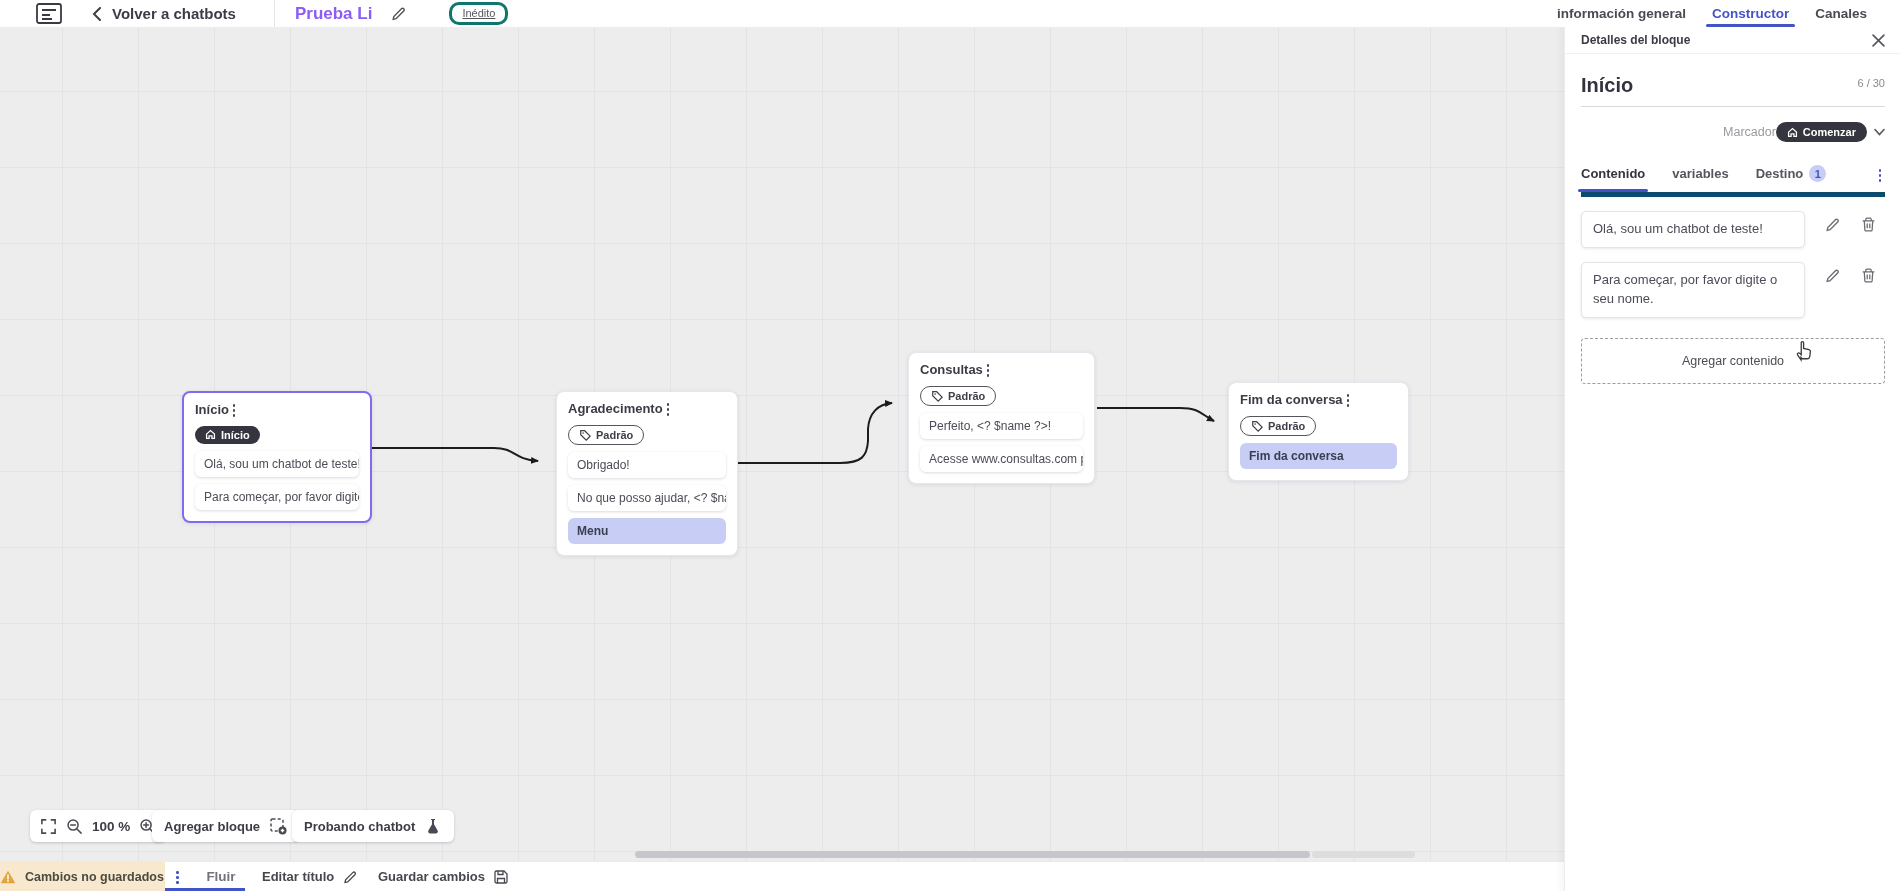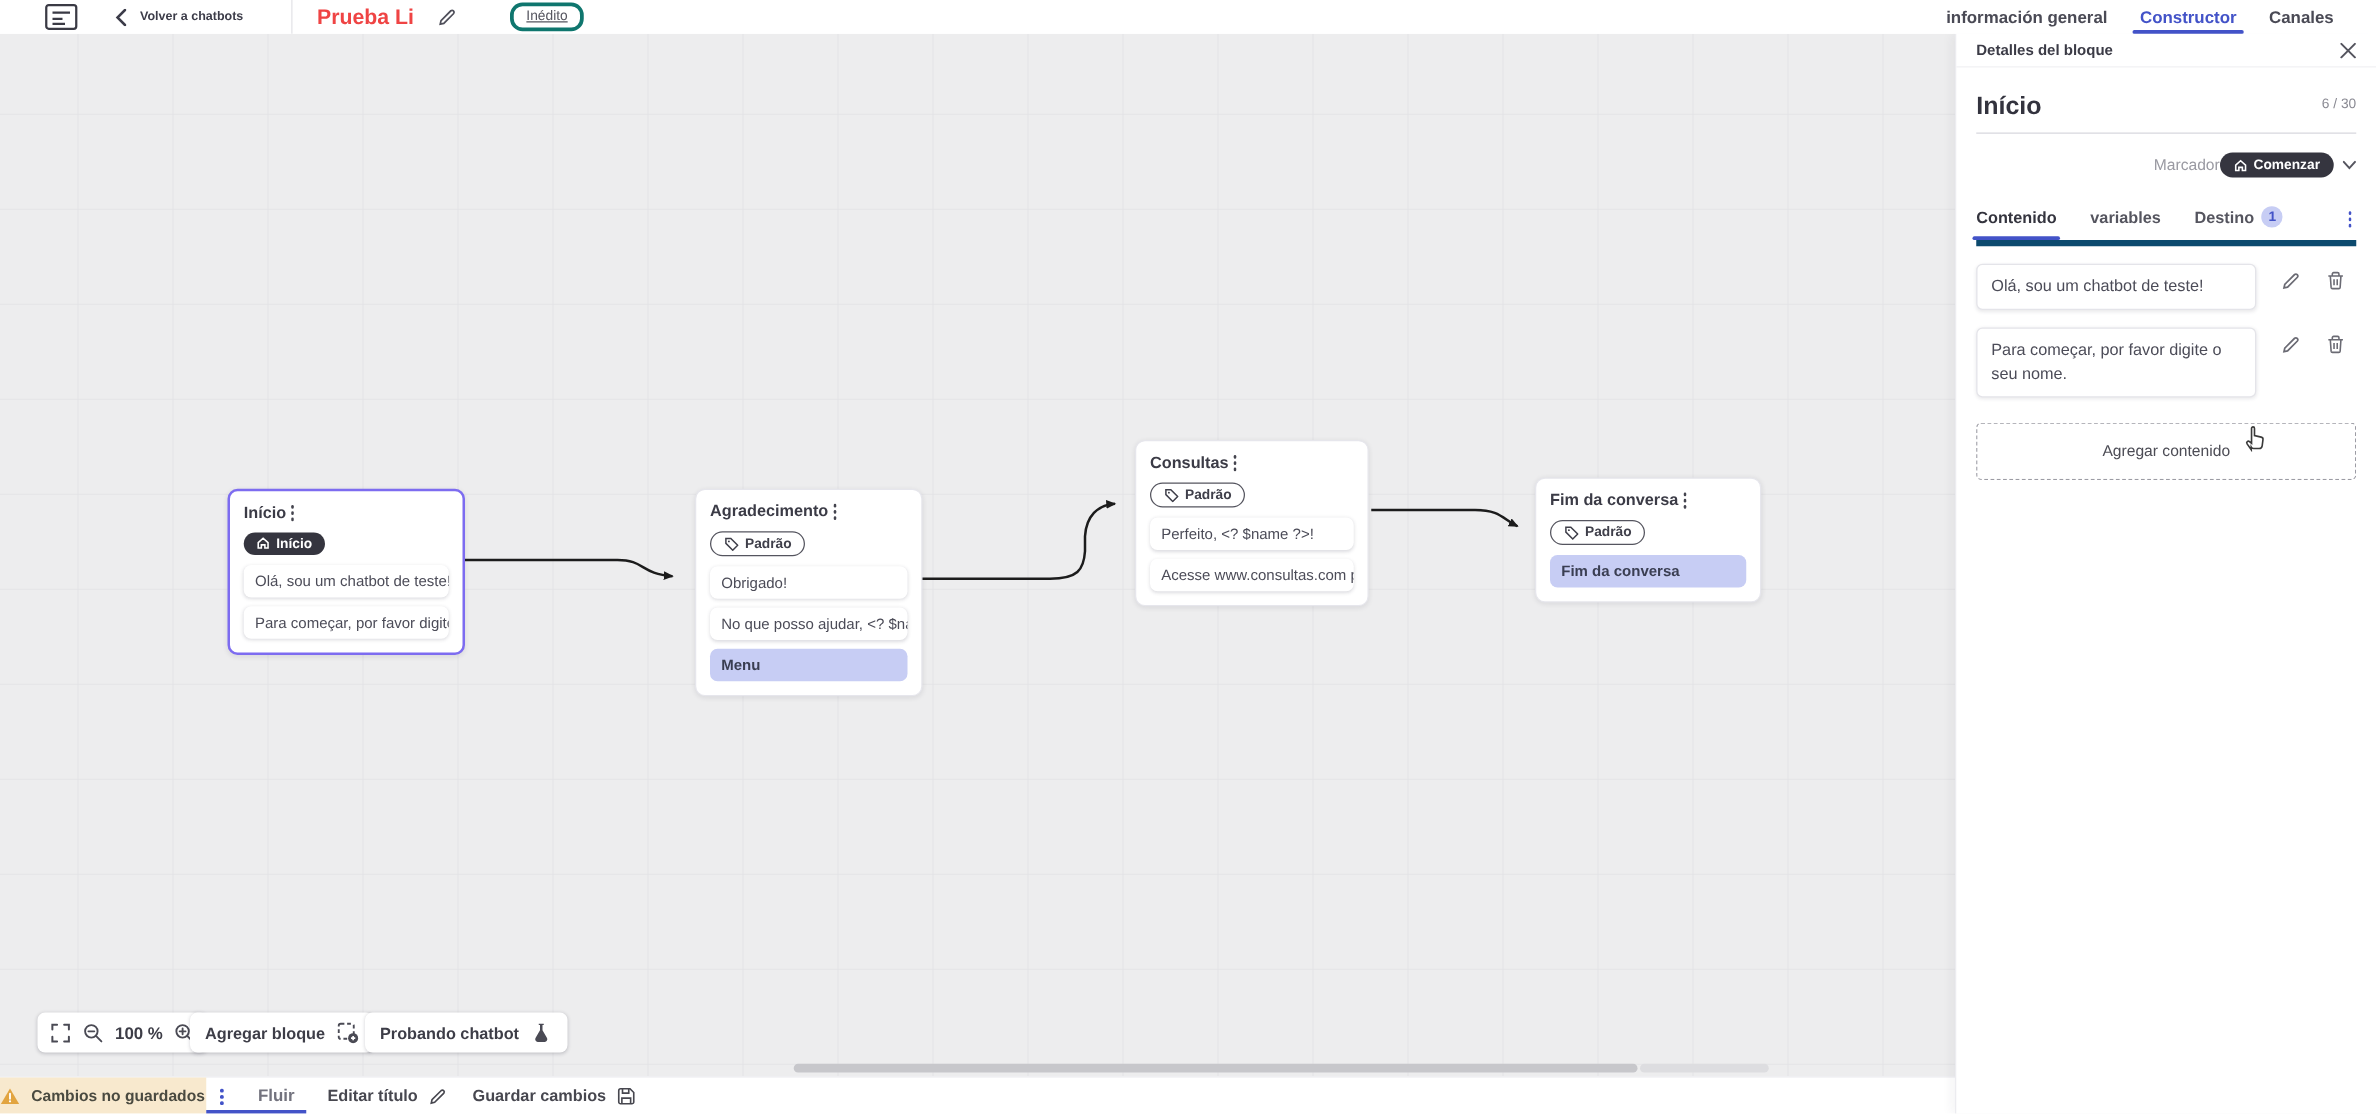--- a/index.html
+++ b/index.html
@@ -4,23 +4,23 @@
 <style>
   * { margin:0; padding:0; box-sizing:border-box; }
   html,body { background:#fff; font-family:"Liberation Sans", sans-serif; }
   .stage { position:relative; width:1901px; height:891px; overflow:hidden; background:#fff; }
 
   
   .topbar { position:absolute; left:0; top:0; width:1901px; height:27px; background:#fff; display:flex; align-items:center; z-index:30; }
   .logo { margin-left:34px; width:30px; height:24px; color:#3a3a44; flex:0 0 auto; }
   .back-btn { display:flex; align-items:center; gap:10px; margin-left:28px; cursor:pointer; color:#3c3c49; }
   .back-btn .chev { width:10px; height:14px; color:#3c3c49; }
-  .back-label { font-size:10px; font-weight:700; }
+  .back-label { font-size:15px; font-weight:700; }
   .tb-divider { width:1px; height:27px; background:#e4e4e8; margin-left:38px; }
-  .bot-title { margin-left:20px; font-size:17px; font-weight:600; color:#ef4444;text-align:center; }
+  .bot-title { margin-left:20px; font-size:17px; font-weight:600; color:#8b5cf6;text-align:center; }
   .edit-pencil { margin-left:18px; width:17px; height:17px; color:#4f4f5a; cursor:pointer; }
   .status-pill { margin-left:42px; font-size:11px; color:#55555f; border:3px solid #0f766e; border-radius:10px; padding:2px 10px; line-height:1.2;text-decoration:underline; }
   .toptabs { position:absolute; right:34px; top:0; height:27px; display:flex; align-items:center; gap:26px; }
   .toptab { position:relative; height:27px; display:flex; align-items:center; font-size:13.5px; font-weight:600; color:#4a4a55; cursor:pointer; }
   .toptab.active { color:#4353c8; }
   .toptab.active::after { content:""; position:absolute; left:-6px; right:-6px; bottom:0; height:3px; background:#4353c8; border-radius:2px; }
 
   
   .canvas { position:absolute; left:0; top:27px; width:1564px; height:834px;
     background-color:#ededee;

